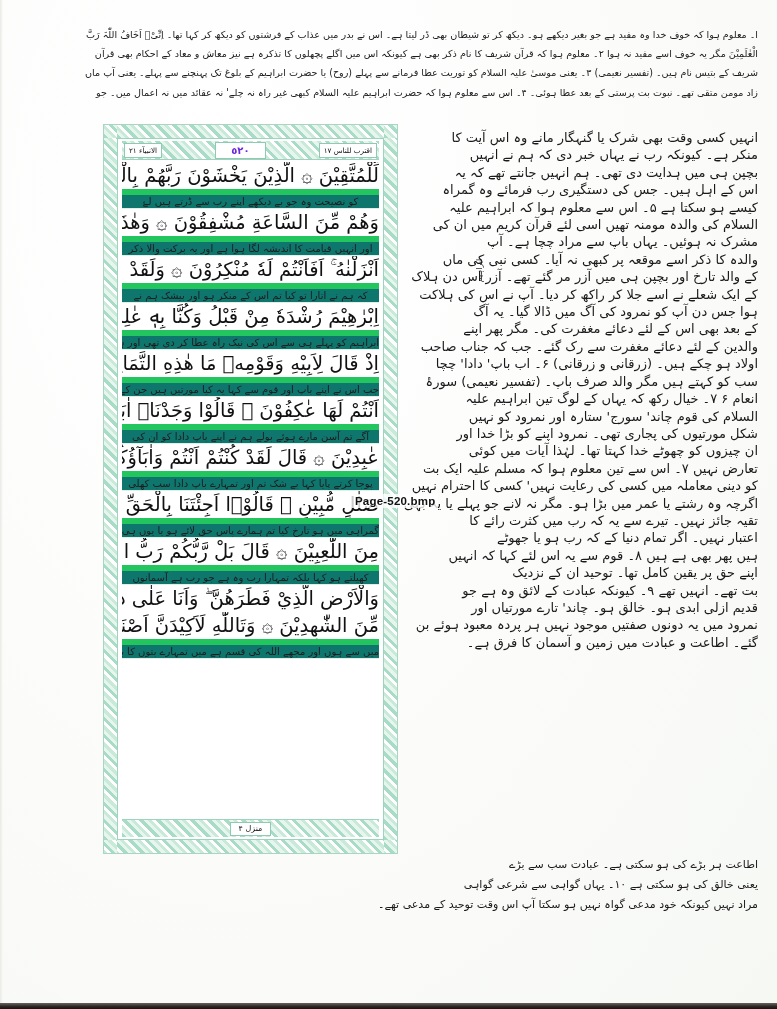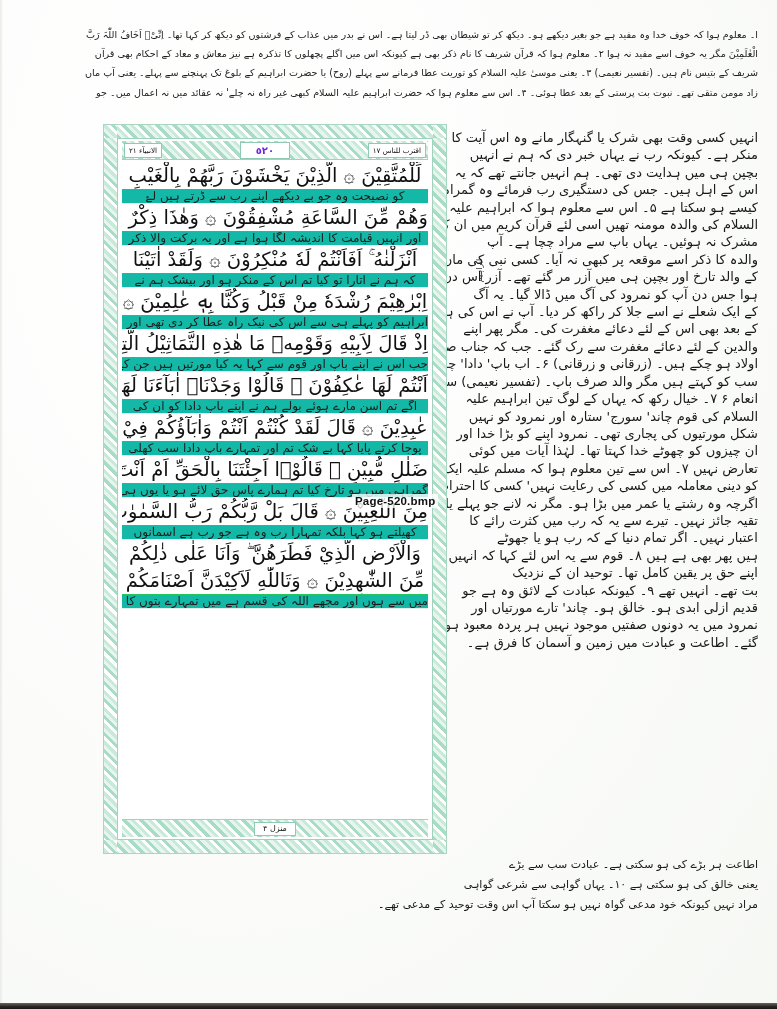--- a/index.html
+++ b/index.html
@@ -95,21 +95,21 @@
     text-align: center;
     transform: rotate(-90deg);
     transform-origin: 50% 50%;
   }
 
   
   #quran-panel {
     position: absolute;
     left: 103px;
     top: 124px;
-    width: 344px;
+    width: 295px;
     height: 730px;
     background: #ffffff;
     border: 1px solid #a9d6c3;
     box-sizing: border-box;
     padding: 0;
   }
   
   #ornament-border {
     position: absolute;
     inset: 0;
@@ -186,26 +186,26 @@
     line-height: 27px;
     color: #111;
     white-space: nowrap;
     font-family: "DejaVu Sans", "Liberation Sans", sans-serif;
     letter-spacing: -0.6px;
     overflow: hidden;
   }
   .trans-line {
     direction: rtl;
     text-align: center;
-    font-size: 12px;
+    font-size: 10px;
     line-height: 13px;
     color: #1d1d1d;
     white-space: nowrap;
-    background: #14b8a6;
-    border-top: 1px solid #22c55e;
+    background: #0f766e;
+    border-top: 6px solid #22c55e;
     border-bottom: 1px solid #dff0e8;
     overflow: hidden;
     letter-spacing: 1.6px;
   }
 
   
   #panel-footer {
     position: relative;
     height: 18px;
     flex: 0 0 18px;
@@ -260,22 +260,22 @@
   <div id="right-commentary" class="urdu">
     <p>انہیں کسی وقت بھی شرک یا گنہگار مانے وہ اس آیت کا</p>
     <p>منکر ہے۔ کیونکہ رب نے یہاں خبر دی کہ ہم نے انہیں</p>
     <p>بچپن ہی میں ہدایت دی تھی۔ ہم انہیں جانتے تھے کہ یہ</p>
     <p>اس کے اہل ہیں۔ جس کی دستگیری رب فرمائے وہ گمراہ</p>
     <p>کیسے ہو سکتا ہے ۵۔ اس سے معلوم ہوا کہ ابراہیم علیہ</p>
     <p>السلام کی والدہ مومنہ تھیں اسی لئے قرآن کریم میں ان کی</p>
     <p>مشرک نہ ہوئیں۔ یہاں باپ سے مراد چچا ہے۔ آپ</p>
     <p>والدہ کا ذکر اسے موقعہ پر کبھی نہ آیا۔ کسی نبی کی ماں</p>
     <p>کے والد تارخ اور بچپن ہی میں آزر مر گئے تھے۔ آزر اس دن ہلاک</p>
+    <p>کے ایک شعلے نے اسے جلا کر راکھ کر دیا۔ آپ نے اس کی ہلاکت</p>
     <p>ہوا جس دن آپ کو نمرود کی آگ میں ڈالا گیا۔ یہ آگ</p>
-    <p>کے ایک شعلے نے اسے جلا کر راکھ کر دیا۔ آپ نے اس کی ہلاکت</p>
     <p>کے بعد بھی اس کے لئے دعائے مغفرت کی۔ مگر پھر اپنے</p>
     <p>والدین کے لئے دعائے مغفرت سے رک گئے۔ جب کہ جناب صاحب</p>
     <p>اولاد ہو چکے ہیں۔ (زرقانی و زرقانی) ۶۔ اب باپ' دادا' چچا</p>
     <p>سب کو کہتے ہیں مگر والد صرف باپ۔ (تفسیر نعیمی) سورۂ</p>
     <p>انعام ۶ ۷۔ خیال رکھ کہ یہاں کے لوگ تین ابراہیم علیہ</p>
     <p>السلام کی قوم چاند' سورج' ستارہ اور نمرود کو نہیں</p>
     <p>شکل مورتیوں کی پجاری تھی۔ نمرود اپنے کو بڑا خدا اور</p>
     <p>ان چیزوں کو چھوٹے خدا کہتا تھا۔ لہٰذا آیات میں کوئی</p>
     <p>تعارض نہیں ۷۔ اس سے تین معلوم ہوا کہ مسلم علیہ ایک بت</p>
     <p>کو دینی معاملہ میں کسی کی رعایت نہیں' کسی کا احترام نہیں</p>

